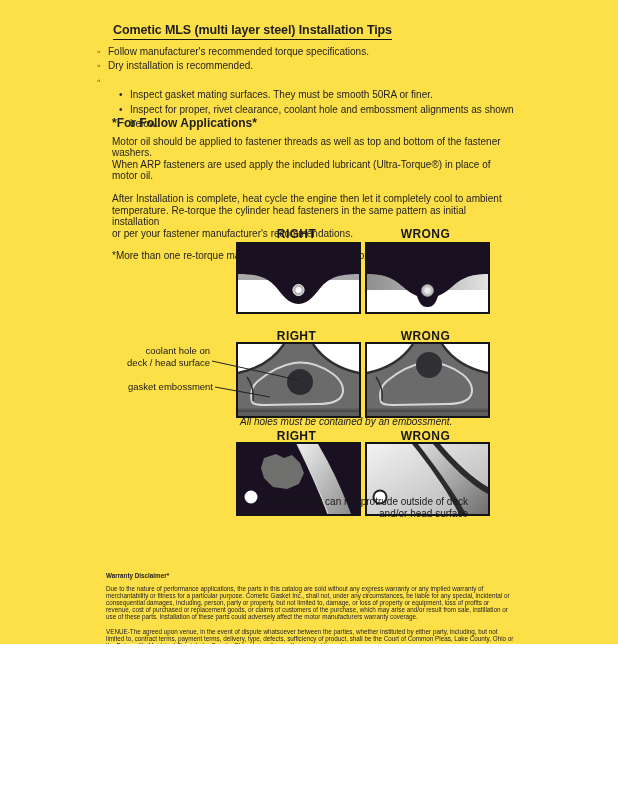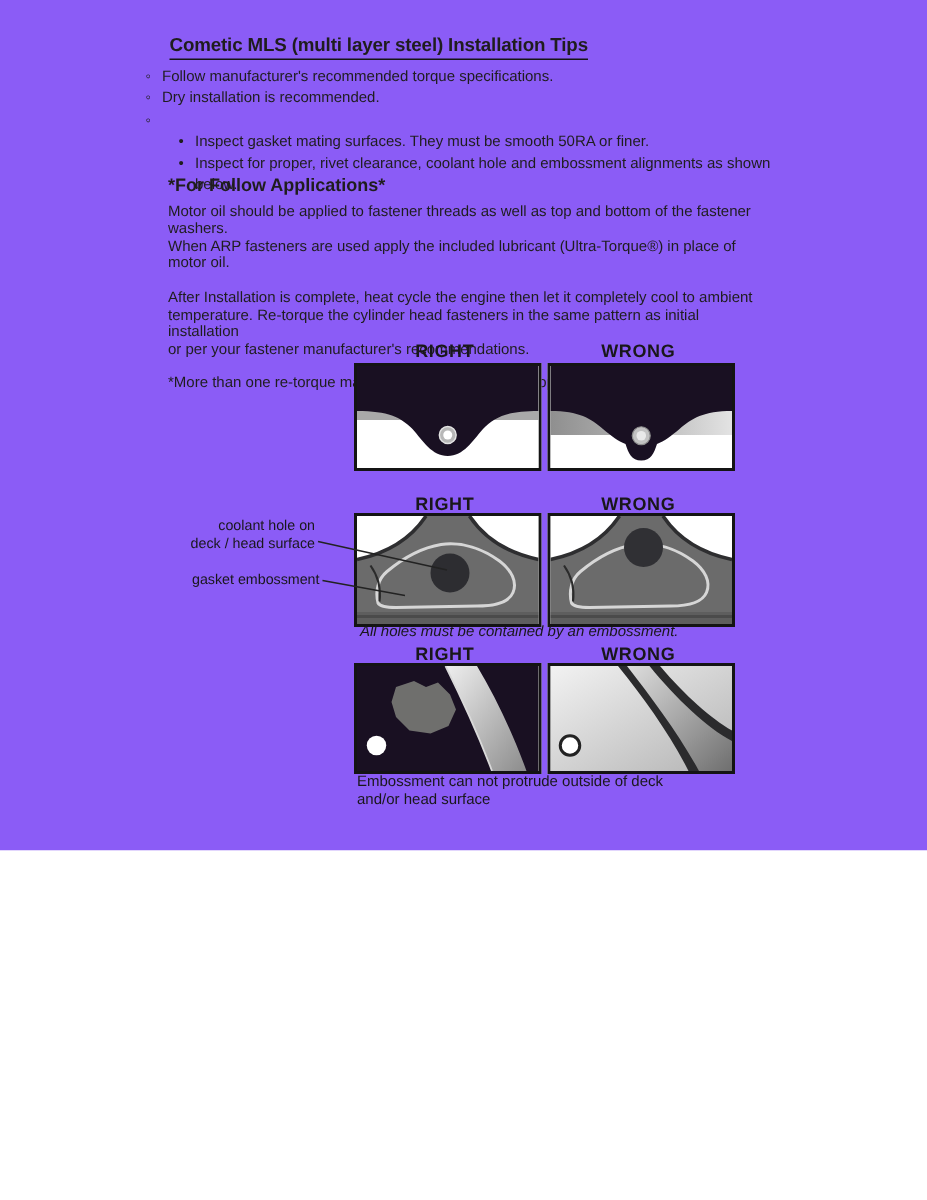--- a/index.html
+++ b/index.html
@@ -1,17 +1,17 @@
 <!DOCTYPE html>
 <html><head>
 <meta charset="utf-8">
 <style>
   html,body{margin:0;padding:0;background:#ffffff;}
   .page{
-    position:relative;width:618px;height:567px;background:#8b5cf6;
+    position:relative;width:618px;height:644px;background:#fde047;
     font-family:"Liberation Sans", sans-serif;color:#1f1d1e;overflow:hidden;
   }
   .abs{position:absolute;}
   
   .title{left:113px;top:23px;font-size:12.5px;font-weight:bold;letter-spacing:-0.1px;}
   .title span{display:inline-block;border-bottom:1.6px solid #141414;padding-bottom:2px;}
   
   .tips{left:97px;top:45px;width:430px;font-size:10px;line-height:14.4px;}
   .tip-row{display:flex;}
   .tip-row .b{width:11px;flex:0 0 11px;}
@@ -185,21 +185,21 @@
         </linearGradient>
       </defs>
       <rect x="0" y="0" width="121" height="70" fill="url(#r3wbg)"></rect>
       <path d="M48,0 L70,0 C88,22 106,38 121,47 L121,70 L96,70 C83,44 65,20 48,0 Z" fill="url(#r3wband)"></path>
       <path d="M66,0 L73,0 C90,20 107,35 121,43 L121,50 C104,41 84,22 66,0 Z" fill="#2b2b2d"></path>
       <path d="M45,0 L51,0 C68,22 86,46 99,70 L92,70 C80,46 62,21 45,0 Z" fill="#2b2b2d"></path>
       <circle cx="13" cy="53" r="6.5" fill="#ffffff" stroke="#222222" stroke-width="2"></circle>
     </svg>
   </div>
 
-  <div class="abs caption" style="left:238px;top:516px;width:230px;">Embossment can not protrude outside of deck
+  <div class="abs caption" style="left:238px;top:496px;width:230px;text-align:right;">Embossment can not protrude outside of deck
 and/or head surface</div>
 
   <div class="abs fineprint">
     <h4>Warranty Disclaimer*</h4>
     <p>Due to the nature of performance applications, the parts in this catalog are sold without any express warranty or any implied warranty of merchantability or fitness for a particular purpose.  Cometic Gasket Inc., shall not, under any circumstances, be liable for any special, incidental or consequential damages, including, person, party or property, but not limited to, damage, or loss of property or equipment, loss of profits or revenue, cost of purchased or replacement goods, or claims of customers of the purchase, which may arise and/or result from sale, instillation or use of these parts.  Installation of these parts could adversely affect the motor manufacturers warranty coverage.</p>
     <p>VENUE-The agreed upon venue, in the event of dispute whatsoever between the parties, whether instituted by either party, including, but not limited to, contract terms, payment terms, delivery, type, defects, sufficiency of product, shall be the Court of Common Pleas, Lake County, Ohio or the Painesville Municipal Court, Lake County, Ohio, depending on the amount in controversy.
 This agreement shall be governed by and construed under the laws of the State of Ohio.</p>
     <p>All prices and terms are subject to change without notice.</p>
     <p>Terms COD- Secured with a completed dealer/jobber application on File, COD-Company check with a current credit card number on file.  Open accounts may be established by well rated firms.  A credit application is available upon request.  Open accounts are due payable Net 30 days from date of invoice.  No statement will be sent.  If an account becomes 60 or more days past due, it is subject to being placed on credit hold.  No orders will be shipped or new orders accepted until past due balance is paid.  If an account becomes 90 or more days past due, it is subject to being placed for collections.  All costs of collection are the responsibility of the customer, including attorney fees, court costs, and other expenses of litigation.</p>
     <p>Returns- Authorized (RGA) must be obtained in advance on all returns.  A packing slip or invoice number must accompany the merchandise.  No returns after 30 days from invoice date.  All returns are subject to a 25% restocking charge.  All custom designed and custom manufactured gaskets are non-returnable.</p>

